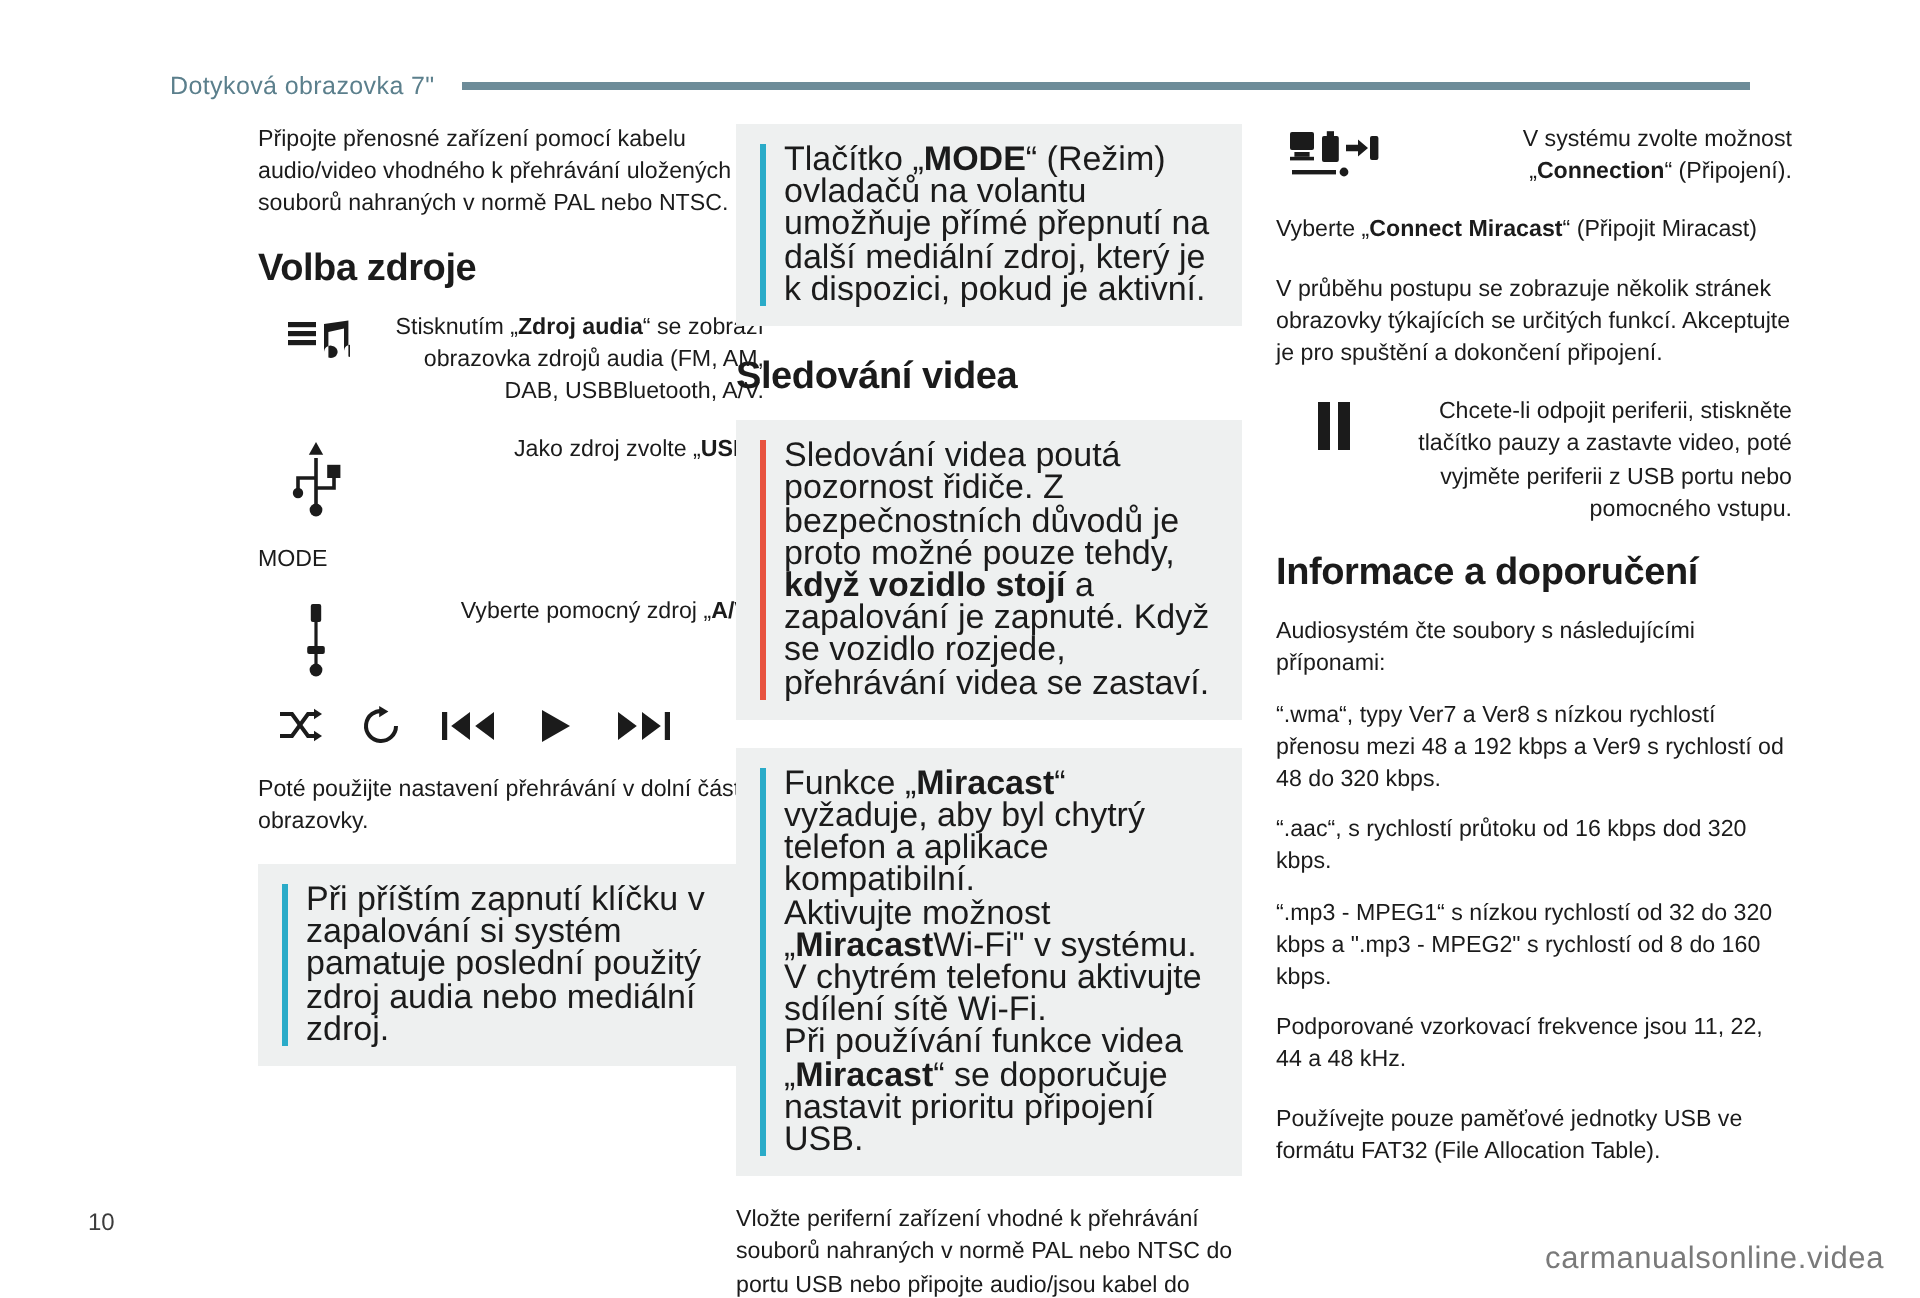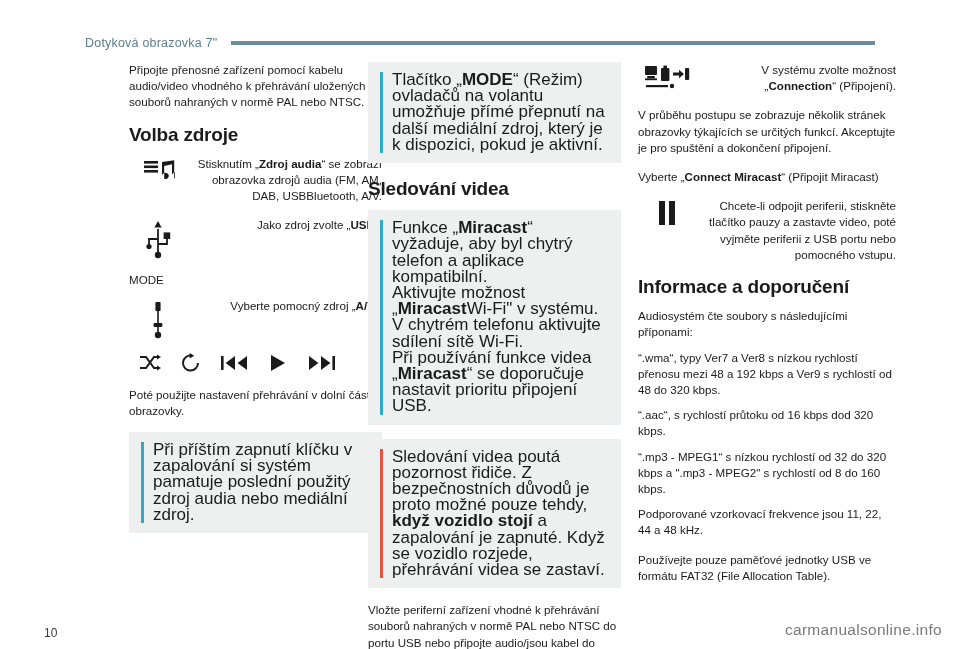--- a/index.html
+++ b/index.html
@@ -114,21 +114,21 @@
     gap: 20px;
     margin: 8px 0 14px 10px;
   }
 
   svg { display: block; }
 
   
   .page-number {
     position: absolute;
     left: 44px;
-    top: 626px;
+    top: 604px;
     font-size: 12px;
     color: #3c3c3c;
   }
   .watermark {
     position: absolute;
     right: 18px;
     bottom: 10px;
     font-size: 15.5px;
     color: #7a7a7a;
     letter-spacing: 0.3px;
@@ -262,33 +262,33 @@
     <div class="notebox">
       <div class="notebar"></div>
       <div class="notetext">
         <span>Tlačítko „</span><span class="bold">MODE</span><span>“ (Režim) ovladačů na volantu umožňuje přímé přepnutí na další mediální zdroj, který je k dispozici, pokud je aktivní.</span>
       </div>
     </div>
 
     <h2 class="first">Sledování videa</h2>
 
     <div class="notebox">
+      <div class="notebar warn"></div>
+      <div class="notetext">
+        <span>Sledování videa poutá pozornost řidiče. Z bezpečnostních důvodů je proto možné pouze tehdy, </span><span class="bold">když vozidlo stojí</span><span> a zapalování je zapnuté. Když se vozidlo rozjede, přehrávání videa se zastaví.</span>
+      </div>
+    </div>
+
+    <div class="notebox">
       <div class="notebar"></div>
       <div class="notetext">
         <span>Funkce „</span><span class="bold">Miracast</span><span>“ vyžaduje, aby byl chytrý telefon a aplikace kompatibilní.</span><br>
         <span>Aktivujte možnost „</span><span class="bold">Miracast</span><span>Wi-Fi" v systému.</span><br>
         <span>V chytrém telefonu aktivujte sdílení sítě Wi-Fi.</span><br>
         <span>Při používání funkce videa „</span><span class="bold">Miracast</span><span>“ se doporučuje nastavit prioritu připojení USB.</span>
-      </div>
-    </div>
-
-    <div class="notebox">
-      <div class="notebar warn"></div>
-      <div class="notetext">
-        <span>Sledování videa poutá pozornost řidiče. Z bezpečnostních důvodů je proto možné pouze tehdy, </span><span class="bold">když vozidlo stojí</span><span> a zapalování je zapnuté. Když se vozidlo rozjede, přehrávání videa se zastaví.</span>
       </div>
     </div>
 
     <p>Vložte periferní zařízení vhodné k přehrávání souborů nahraných v normě PAL nebo NTSC do portu USB nebo připojte audio/jsou kabel do pomocného vstupu.</p>
 
     <div class="iconrow">
       <div class="iconcell">
         <svg width="40" height="32" viewBox="0 0 40 32">
           <g fill="#1b1b1b">
             <path d="M13 2 l2.4 0 l0.7 2.6 l2.4 1 l2.3 -1.3 l1.7 1.7 l-1.3 2.3 l1 2.4 l2.6 0.7 l0 2.4 l-2.6 0.7 l-1 2.4 l1.3 2.3 l-1.7 1.7 l-2.3 -1.3 l-2.4 1 l-0.7 2.6 l-2.4 0 l-0.7 -2.6 l-2.4 -1 l-2.3 1.3 l-1.7 -1.7 l1.3 -2.3 l-1 -2.4 l-2.6 -0.7 l0 -2.4 l2.6 -0.7 l1 -2.4 l-1.3 -2.3 l1.7 -1.7 l2.3 1.3 l2.4 -1 Z"></path>
@@ -321,25 +321,25 @@
             <rect x="2" y="21" width="22" height="2.2"></rect>
             <circle cx="28" cy="22" r="2.2"></circle>
           </g>
         </svg>
       </div>
       <div class="txt">
         <span>V systému zvolte možnost „</span><span class="bold">Connection</span><span>“ (Připojení).</span>
       </div>
     </div>
 
-    <p>V průběhu postupu se zobrazuje několik stránek obrazovky týkajících se určitých funkcí. Akceptujte je pro spuštění a dokončení připojení.</p>
-
     <p>
       <span>Vyberte „</span><span class="bold">Connect Miracast</span><span>“ (Připojit Miracast)</span>
     </p>
+
+    <p>V průběhu postupu se zobrazuje několik stránek obrazovky týkajících se určitých funkcí. Akceptujte je pro spuštění a dokončení připojení.</p>
 
     <div class="iconrow">
       <div class="iconcell">
         <svg width="22" height="26" viewBox="0 0 22 26">
           <g fill="#1b1b1b">
             <rect x="3" y="1" width="6" height="24"></rect>
             <rect x="13" y="1" width="6" height="24"></rect>
           </g>
         </svg>
       </div>
@@ -351,15 +351,15 @@
     <p class="tight">Audiosystém čte soubory s následujícími příponami:</p>
     <p class="tight">“.wma“, typy Ver7 a Ver8 s nízkou rychlostí přenosu mezi 48 a 192 kbps a Ver9 s rychlostí od 48 do 320 kbps.</p>
     <p class="tight">“.aac“, s rychlostí průtoku od 16 kbps dod 320 kbps.</p>
     <p class="tight">“.mp3 - MPEG1“ s nízkou rychlostí od 32 do 320 kbps a ".mp3 - MPEG2" s rychlostí od 8 do 160 kbps.</p>
     <p>Podporované vzorkovací frekvence jsou 11, 22, 44 a 48 kHz.</p>
     <p>Používejte pouze paměťové jednotky USB ve formátu FAT32 (File Allocation Table).</p>
 
   </div>
 
   <div class="page-number">10</div>
-  <div class="watermark">carmanualsonline.info</div>
+  <div class="watermark">carmanualsonline.videa</div>
 
 </div>
 
 </body></html>

